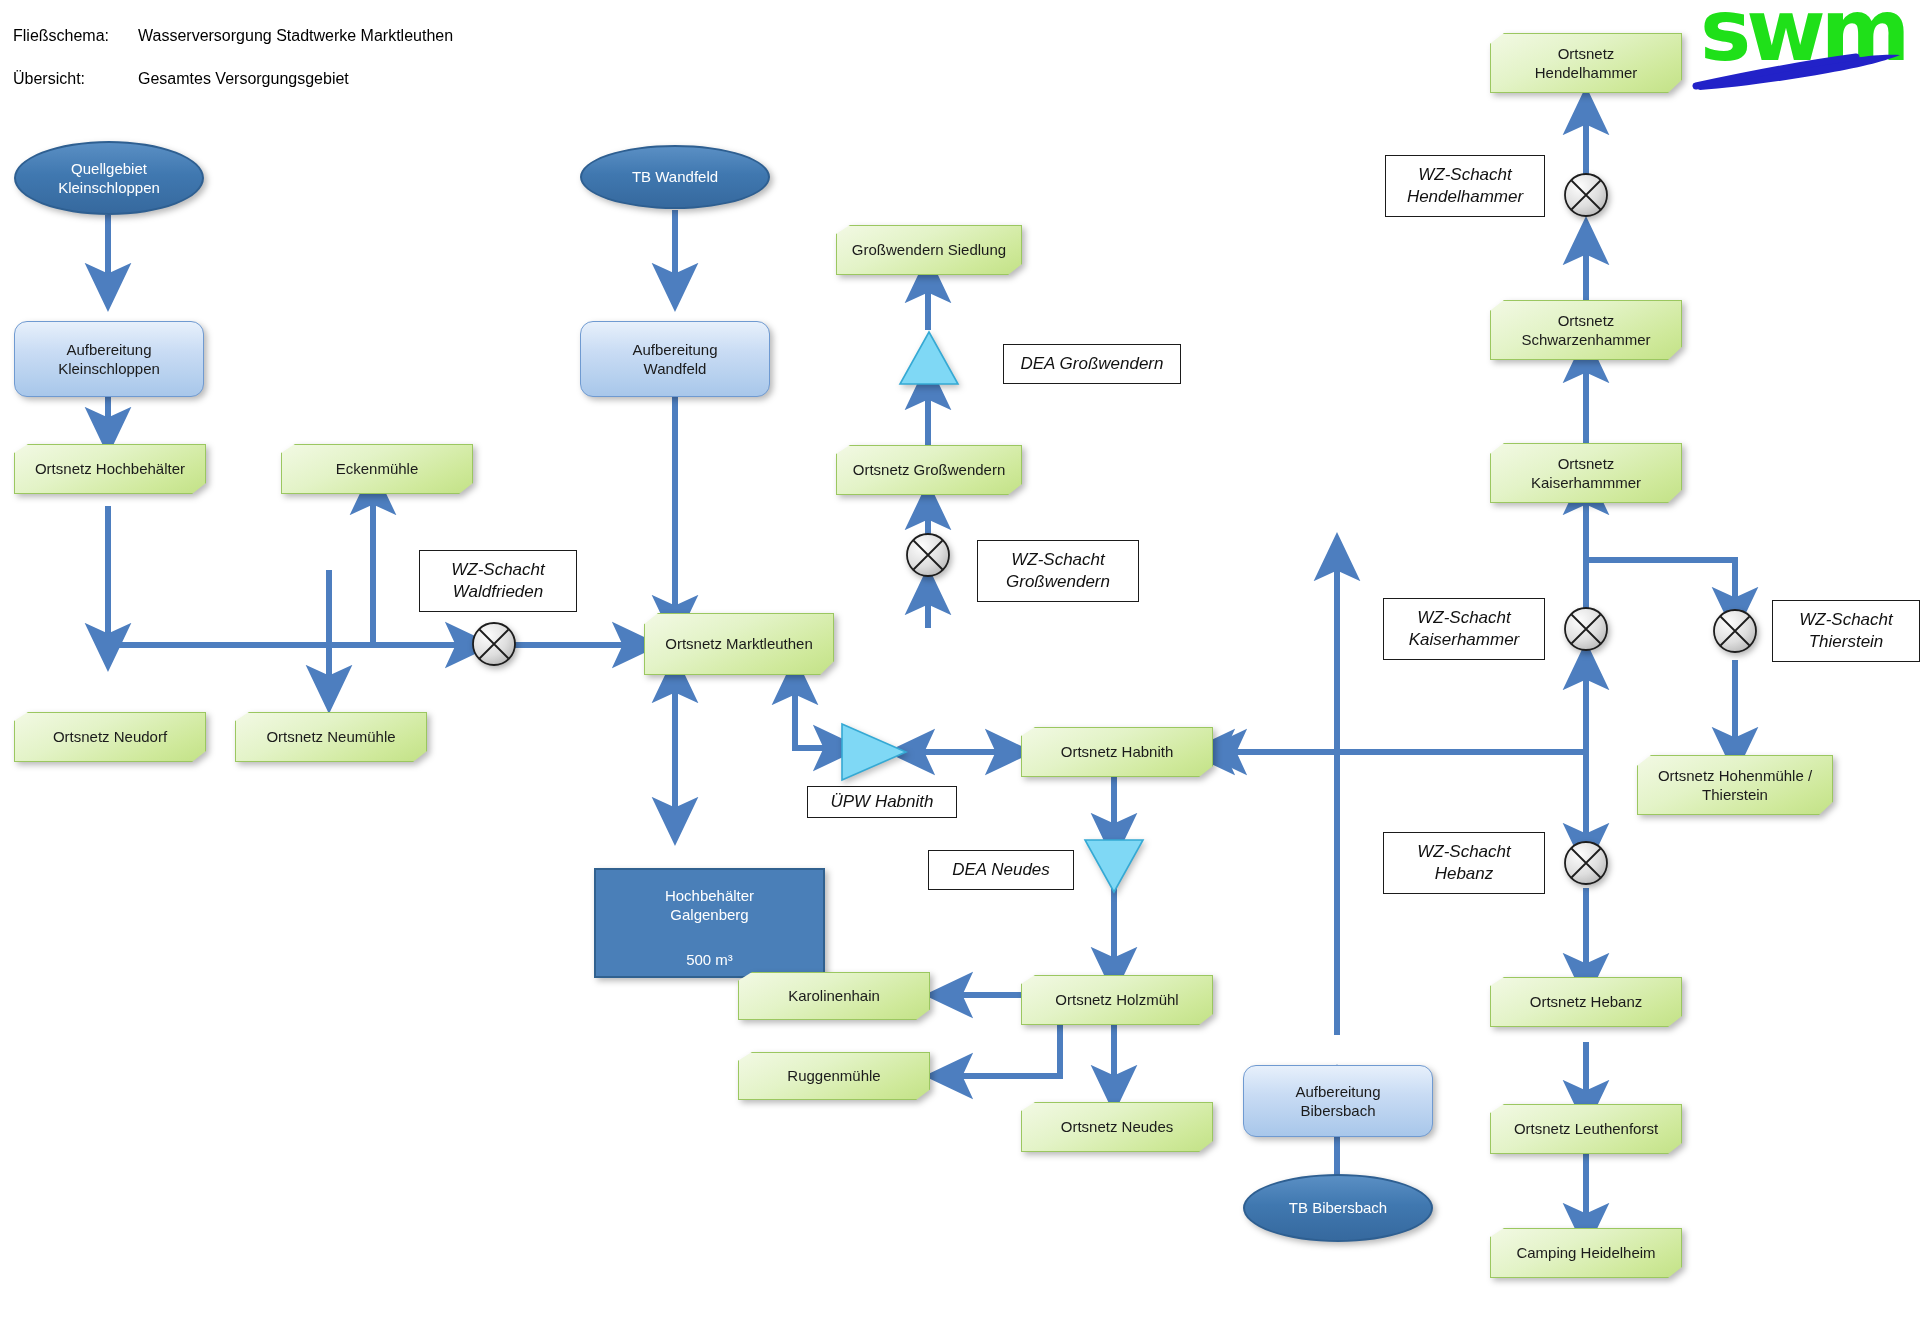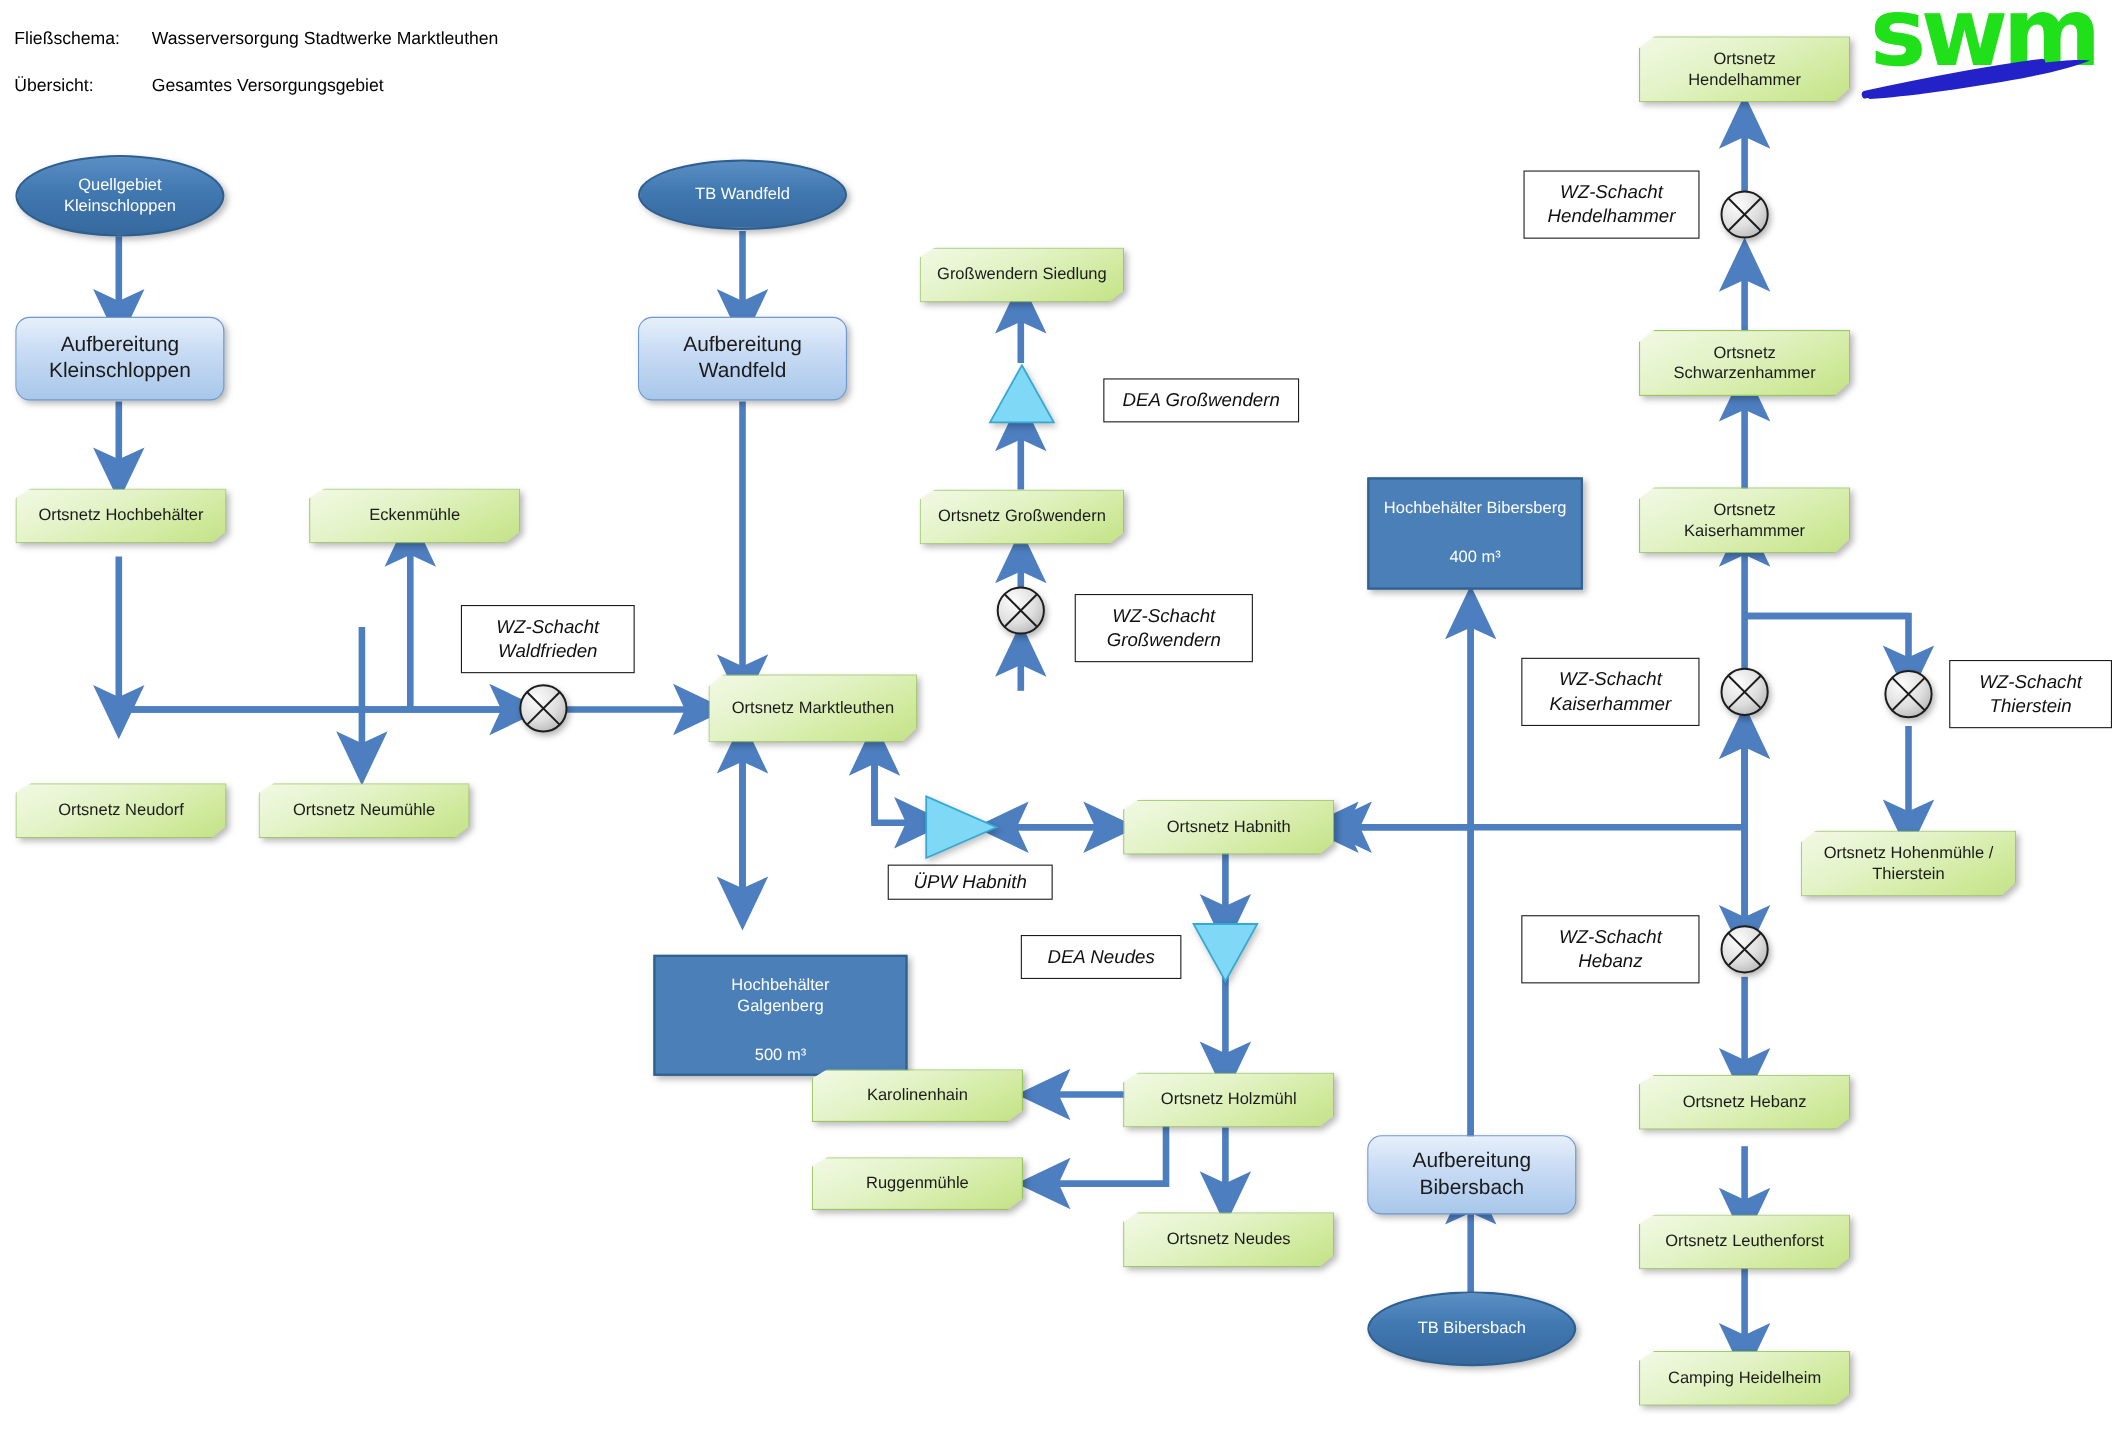--- a/index.html
+++ b/index.html
@@ -59,22 +59,23 @@
     font-size:15px;
     filter:drop-shadow(3px 3px 3px rgba(0,0,0,.28));
   }
 
   
   .treat{
     border-radius:13px;
     background:linear-gradient(180deg,#e7f0fb 0%,#c9dcf4 40%,#a8c7ea 100%);
     border:1.5px solid #6f9ad1;
     color:#1b1b1b;
-    font-size:19px;
+    font-size:15px;
     filter:drop-shadow(3px 3px 3px rgba(0,0,0,.28));
+    margin-top:33px;
   }
 
   
   .tank{
     background:#4a7fb8;
     border:2px solid #31618f;
     color:#ffffff;
     font-size:15px;
     flex-direction:column;
     justify-content:flex-start;
@@ -222,24 +223,20 @@
     <span class="lbl">Aufbereitung<br>Wandfeld</span>
   </div>
   <div class="node treat" style="left:1243px;top:1032px;width:190px;height:72px;">
     <span class="lbl">Aufbereitung<br>Bibersbach</span>
   </div>
 
   <div class="node tank" style="left:594px;top:822px;width:231px;height:110px;margin-top:46px;">
     <span class="lbl">Hochbehälter<br>Galgenberg</span>
     <span class="lbl cap">500 m³</span>
   </div>
-  <div class="node tank" style="left:1243px;top:434px;width:196px;height:102px;">
-    <span class="lbl">Hochbehälter Bibersberg</span>
-    <span class="lbl cap">400 m³</span>
-  </div>
 
   <div class="node net" style="left:14px;top:444px;width:192px;height:50px;">
     <span class="skin"></span>
     <span class="lbl">Ortsnetz Hochbehälter</span>
   </div>
   <div class="node net" style="left:281px;top:444px;width:192px;height:50px;">
     <span class="skin"></span>
     <span class="lbl">Eckenmühle</span>
   </div>
   <div class="node net" style="left:14px;top:712px;width:192px;height:50px;">

